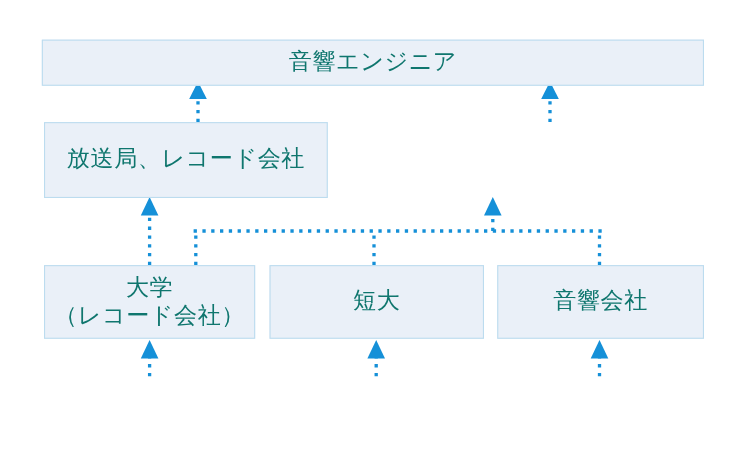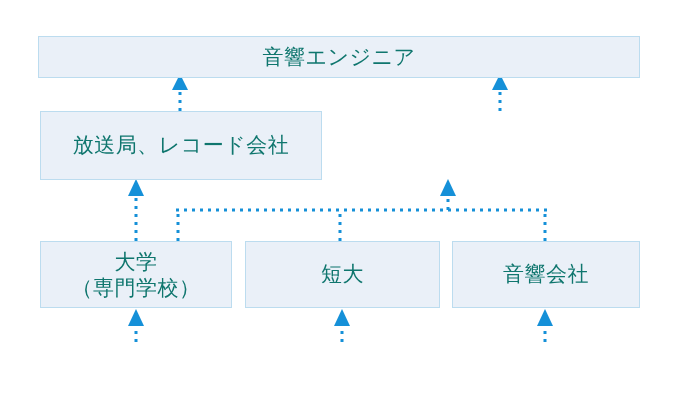--- a/index.html
+++ b/index.html
@@ -98,24 +98,24 @@
     </g>
 
     <g>
       <line class="conn-line" x1="545" y1="342" x2="545" y2="325"></line>
       <polygon class="conn-head" points="545,309 537,326 553,326"></polygon>
     </g>
   </svg>
 
   <div class="node" style="left:38px; top:36px; width:602px; height:42px;">音響エンジニア</div>
 
-  <div class="node" style="left:40px; top:111px; width:282px; height:69px;">放送局、レコード会社</div>
+  <div class="node" style="left:40px; top:111px; width:258px; height:69px;">放送局、レコード会社</div>
 
 
   <div class="node two-line" style="left:40px; top:241px; width:192px; height:67px;">大学
-（専門学校）</div>
+（レコード会社）</div>
 
   <div class="node" style="left:245px; top:241px; width:195px; height:67px;">短大</div>
 
   <div class="node" style="left:452px; top:241px; width:188px; height:67px;">音響会社</div>
 
 
 </div>
 
 </body></html>

